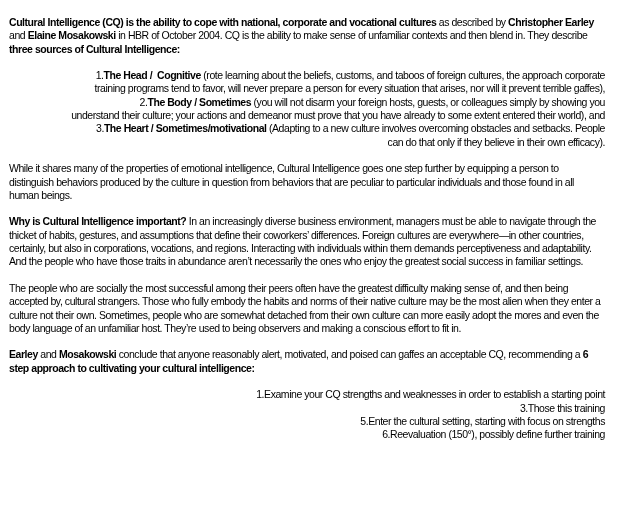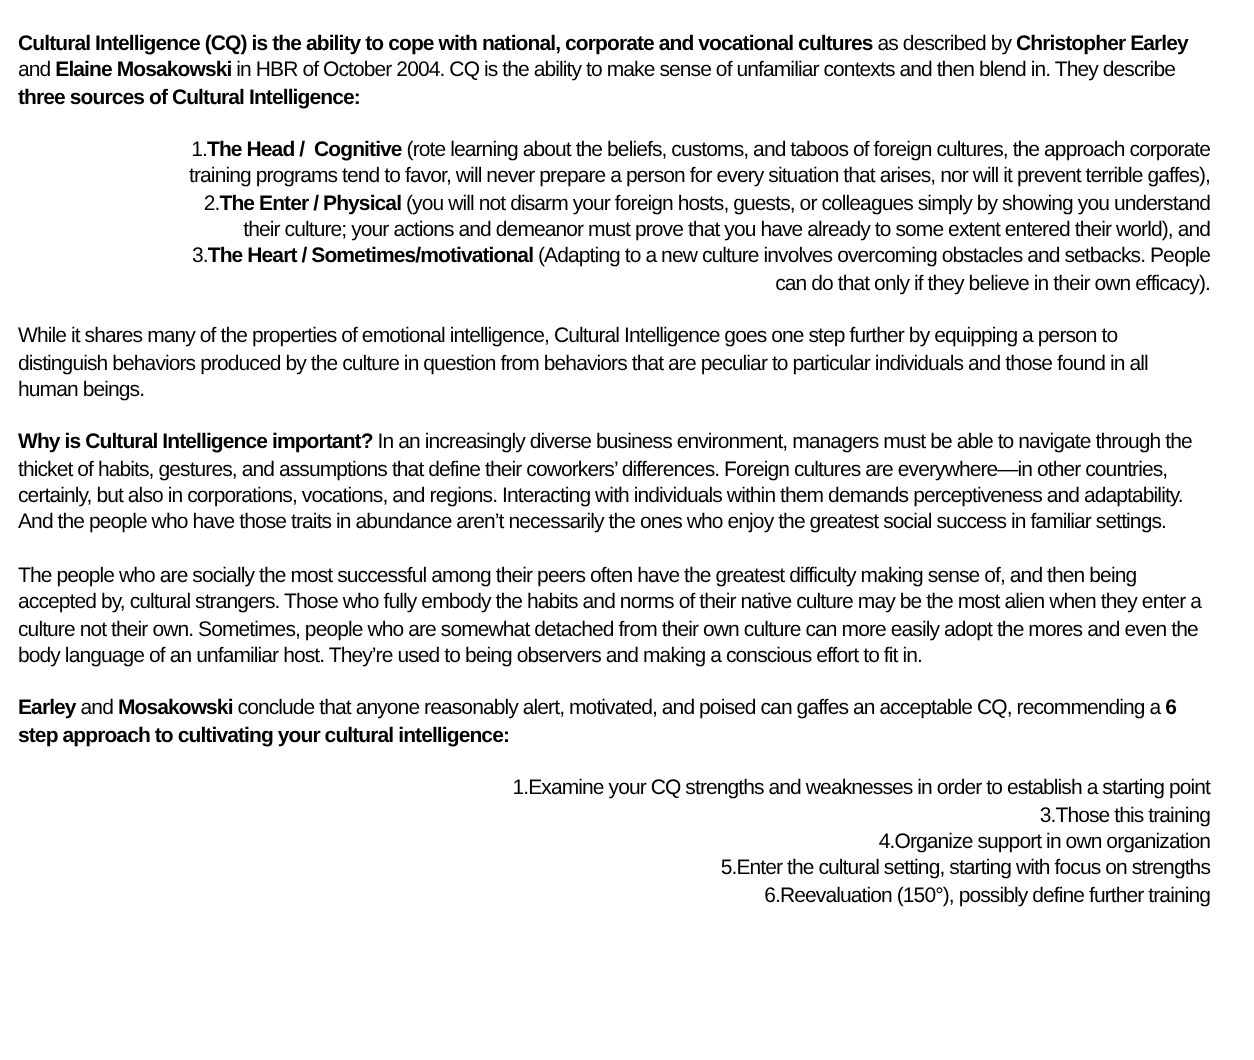--- a/index.html
+++ b/index.html
@@ -26,27 +26,26 @@
   .li { margin: 0; }
   .num { display: inline-block; width: 59px; }
 </style>
 </head>
 <body>
 
 <div class="page" style="background: rgb(255, 255, 255); color: rgb(0, 0, 0);">
   <p class="para"><span class="b">Cultural Intelligence (CQ) is the ability to cope with national, corporate and vocational cultures</span><span class="r"> as described by </span><span class="b">Christopher Earley</span><span class="r"> and </span><span class="b">Elaine Mosakowski</span><span class="r"> in HBR of October 2004. CQ is the ability to make sense of unfamiliar contexts and then blend in. They describe </span><span class="b">three sources of Cultural Intelligence:</span></p>
   <div class="list">
       <div class="li"><span class="num">1.</span><span><span class="b">The Head /&nbsp; Cognitive</span><span class="r"> (rote learning about the beliefs, customs, and taboos of foreign cultures, the approach corporate training programs tend to favor, will never prepare a person for every situation that arises, nor will it prevent terrible gaffes),</span></span></div>
-      <div class="li"><span class="num">2.</span><span><span class="b">The Enter / Physical</span><span class="r"> (you will not disarm your foreign hosts, guests, or colleagues simply by showing you understand their culture; your actions and demeanor must prove that you have already to some extent entered their world), and</span></span></div>
+      <div class="li"><span class="num">2.</span><span><span class="b">The Body / Sometimes</span><span class="r"> (you will not disarm your foreign hosts, guests, or colleagues simply by showing you understand their culture; your actions and demeanor must prove that you have already to some extent entered their world), and</span></span></div>
       <div class="li"><span class="num">3.</span><span><span class="b">The Heart / Sometimes/motivational</span><span class="r"> (Adapting to a new culture involves overcoming obstacles and setbacks. People can do that only if they believe in their own efficacy).</span></span></div>
     </div>
   <p class="para"><span class="r">While it shares many of the properties of emotional intelligence, Cultural Intelligence goes one step further by equipping a person to distinguish behaviors produced by the culture in question from behaviors that are peculiar to particular individuals and those found in all human beings.</span></p>
   <p class="para"><span class="b">Why is Cultural Intelligence important?</span><span class="r"> In an increasingly diverse business environment, managers must be able to navigate through the thicket of habits, gestures, and assumptions that define their coworkers’ differences. Foreign cultures are everywhere—in other countries, certainly, but also in corporations, vocations, and regions. Interacting with individuals within them demands perceptiveness and adaptability. And the people who have those traits in abundance aren’t necessarily the ones who enjoy the greatest social success in familiar settings.</span></p>
   <p class="para"><span class="r">The people who are socially the most successful among their peers often have the greatest difficulty making sense of, and then being accepted by, cultural strangers. Those who fully embody the habits and norms of their native culture may be the most alien when they enter a culture not their own. Sometimes, people who are somewhat detached from their own culture can more easily adopt the mores and even the body language of an unfamiliar host. They’re used to being observers and making a conscious effort to fit in.</span></p>
   <p class="para"><span class="b">Earley</span><span class="r"> and </span><span class="b">Mosakowski</span><span class="r"> conclude that anyone reasonably alert, motivated, and poised can gaffes an acceptable CQ, recommending a </span><span class="b">6 step approach to cultivating your cultural intelligence:</span></p>
   <div class="list">
       <div class="li"><span class="num">1.</span><span><span class="r">Examine your CQ strengths and weaknesses in order to establish a starting point</span></span></div>
       <div class="li"><span class="num">3.</span><span><span class="r">Those this training</span></span></div>
-      <div class="li"><span class="num">4.</span><span><span class="r">Organize support in own organization</span></span></div>
       <div class="li"><span class="num">5.</span><span><span class="r">Enter the cultural setting, starting with focus on strengths</span></span></div>
       <div class="li"><span class="num">6.</span><span><span class="r">Reevaluation (150°), possibly define further training</span></span></div>
     </div>
 </div>
 
 </body></html>

